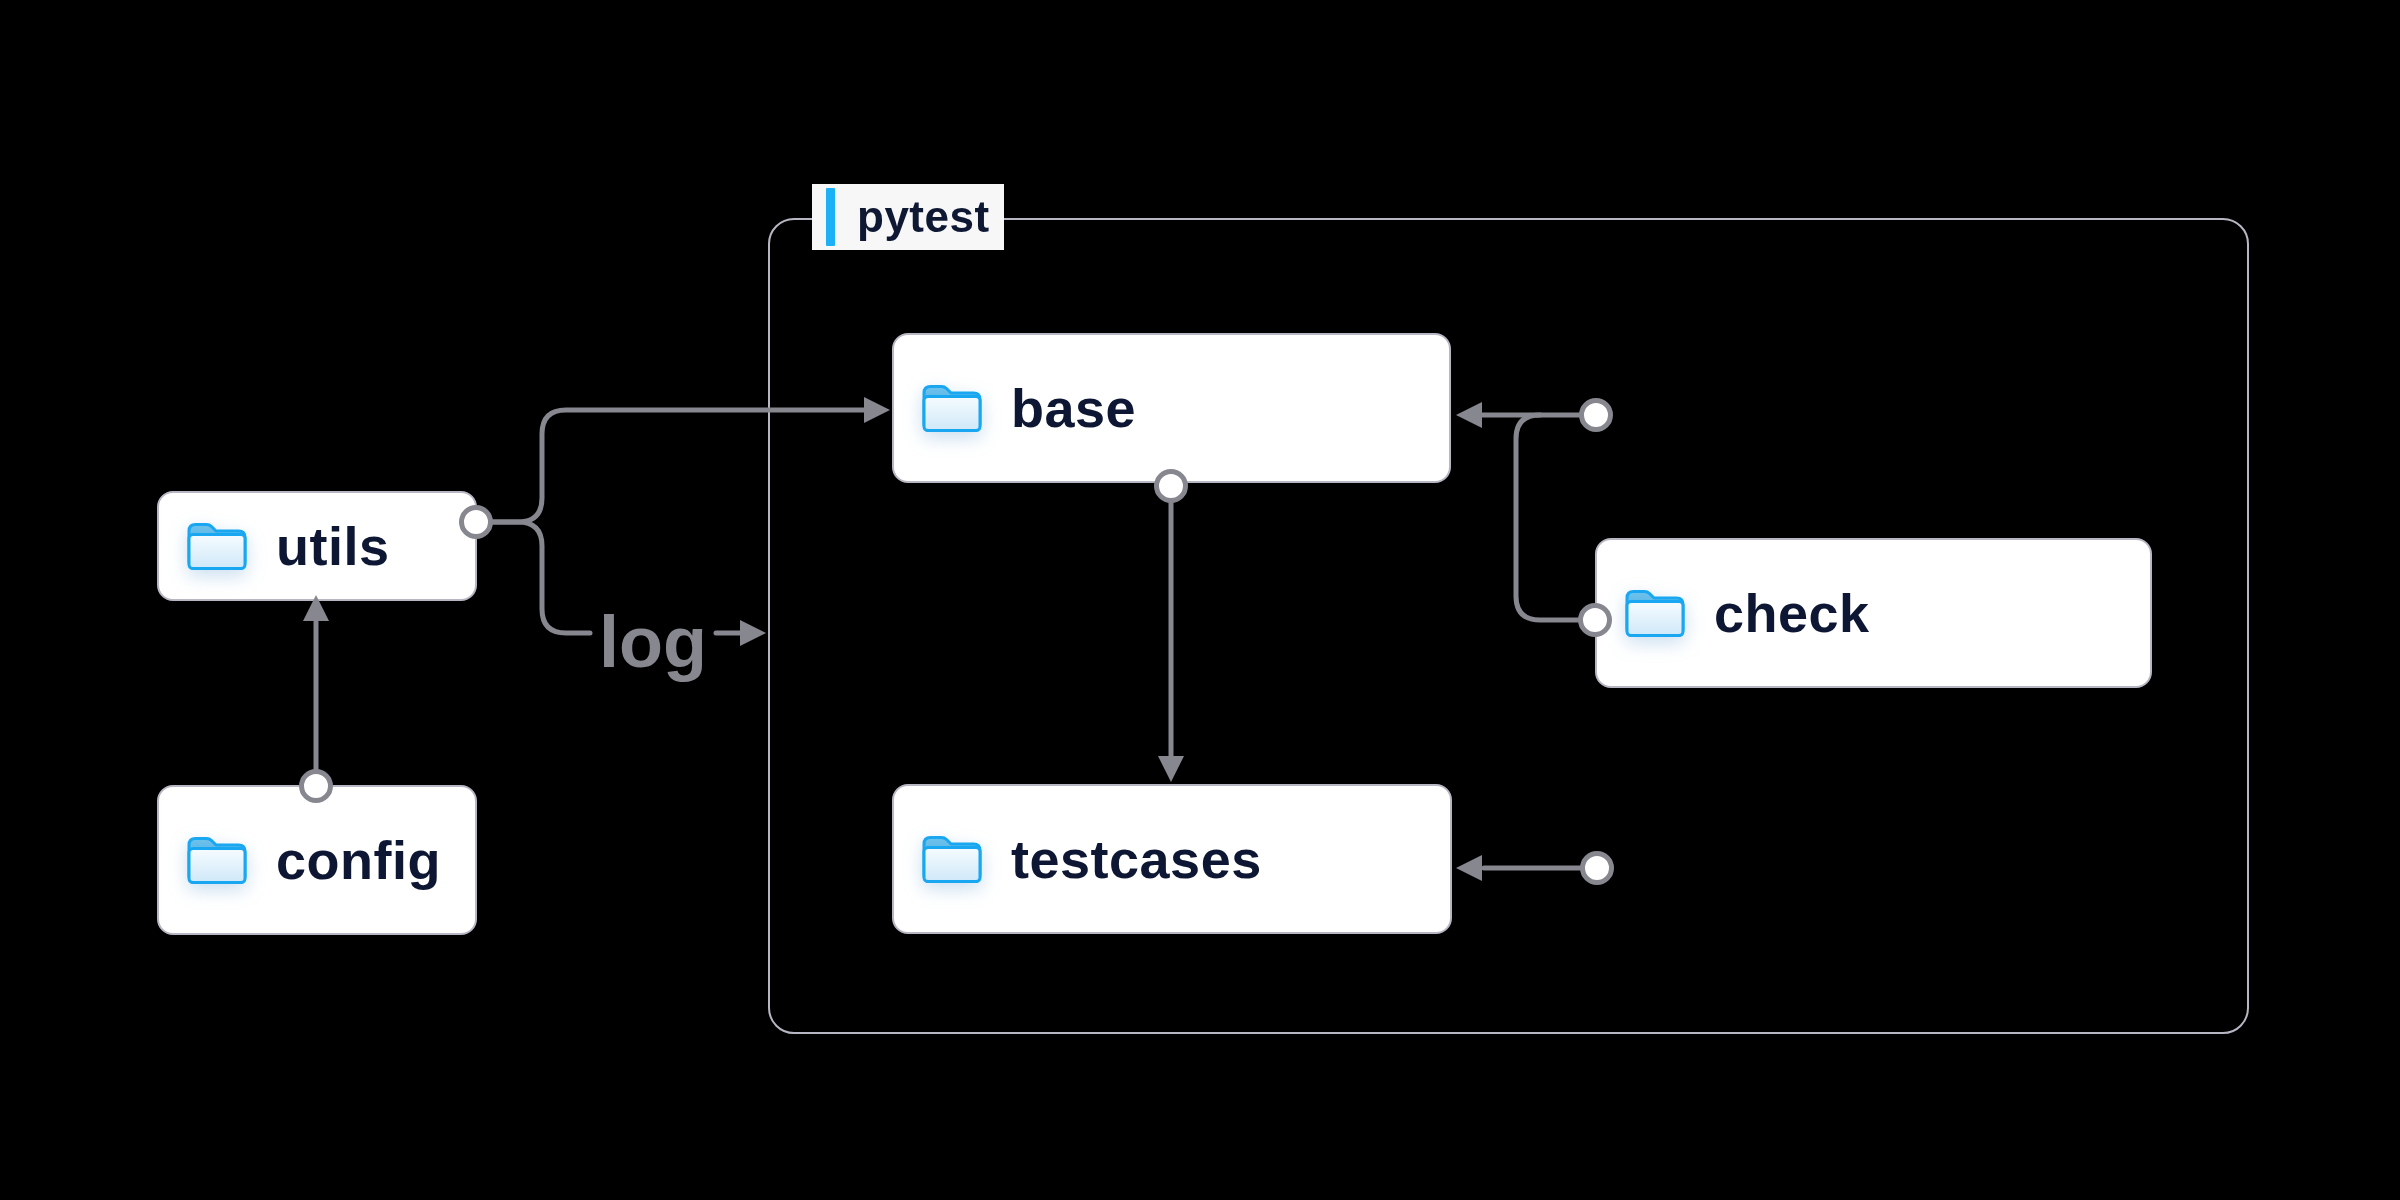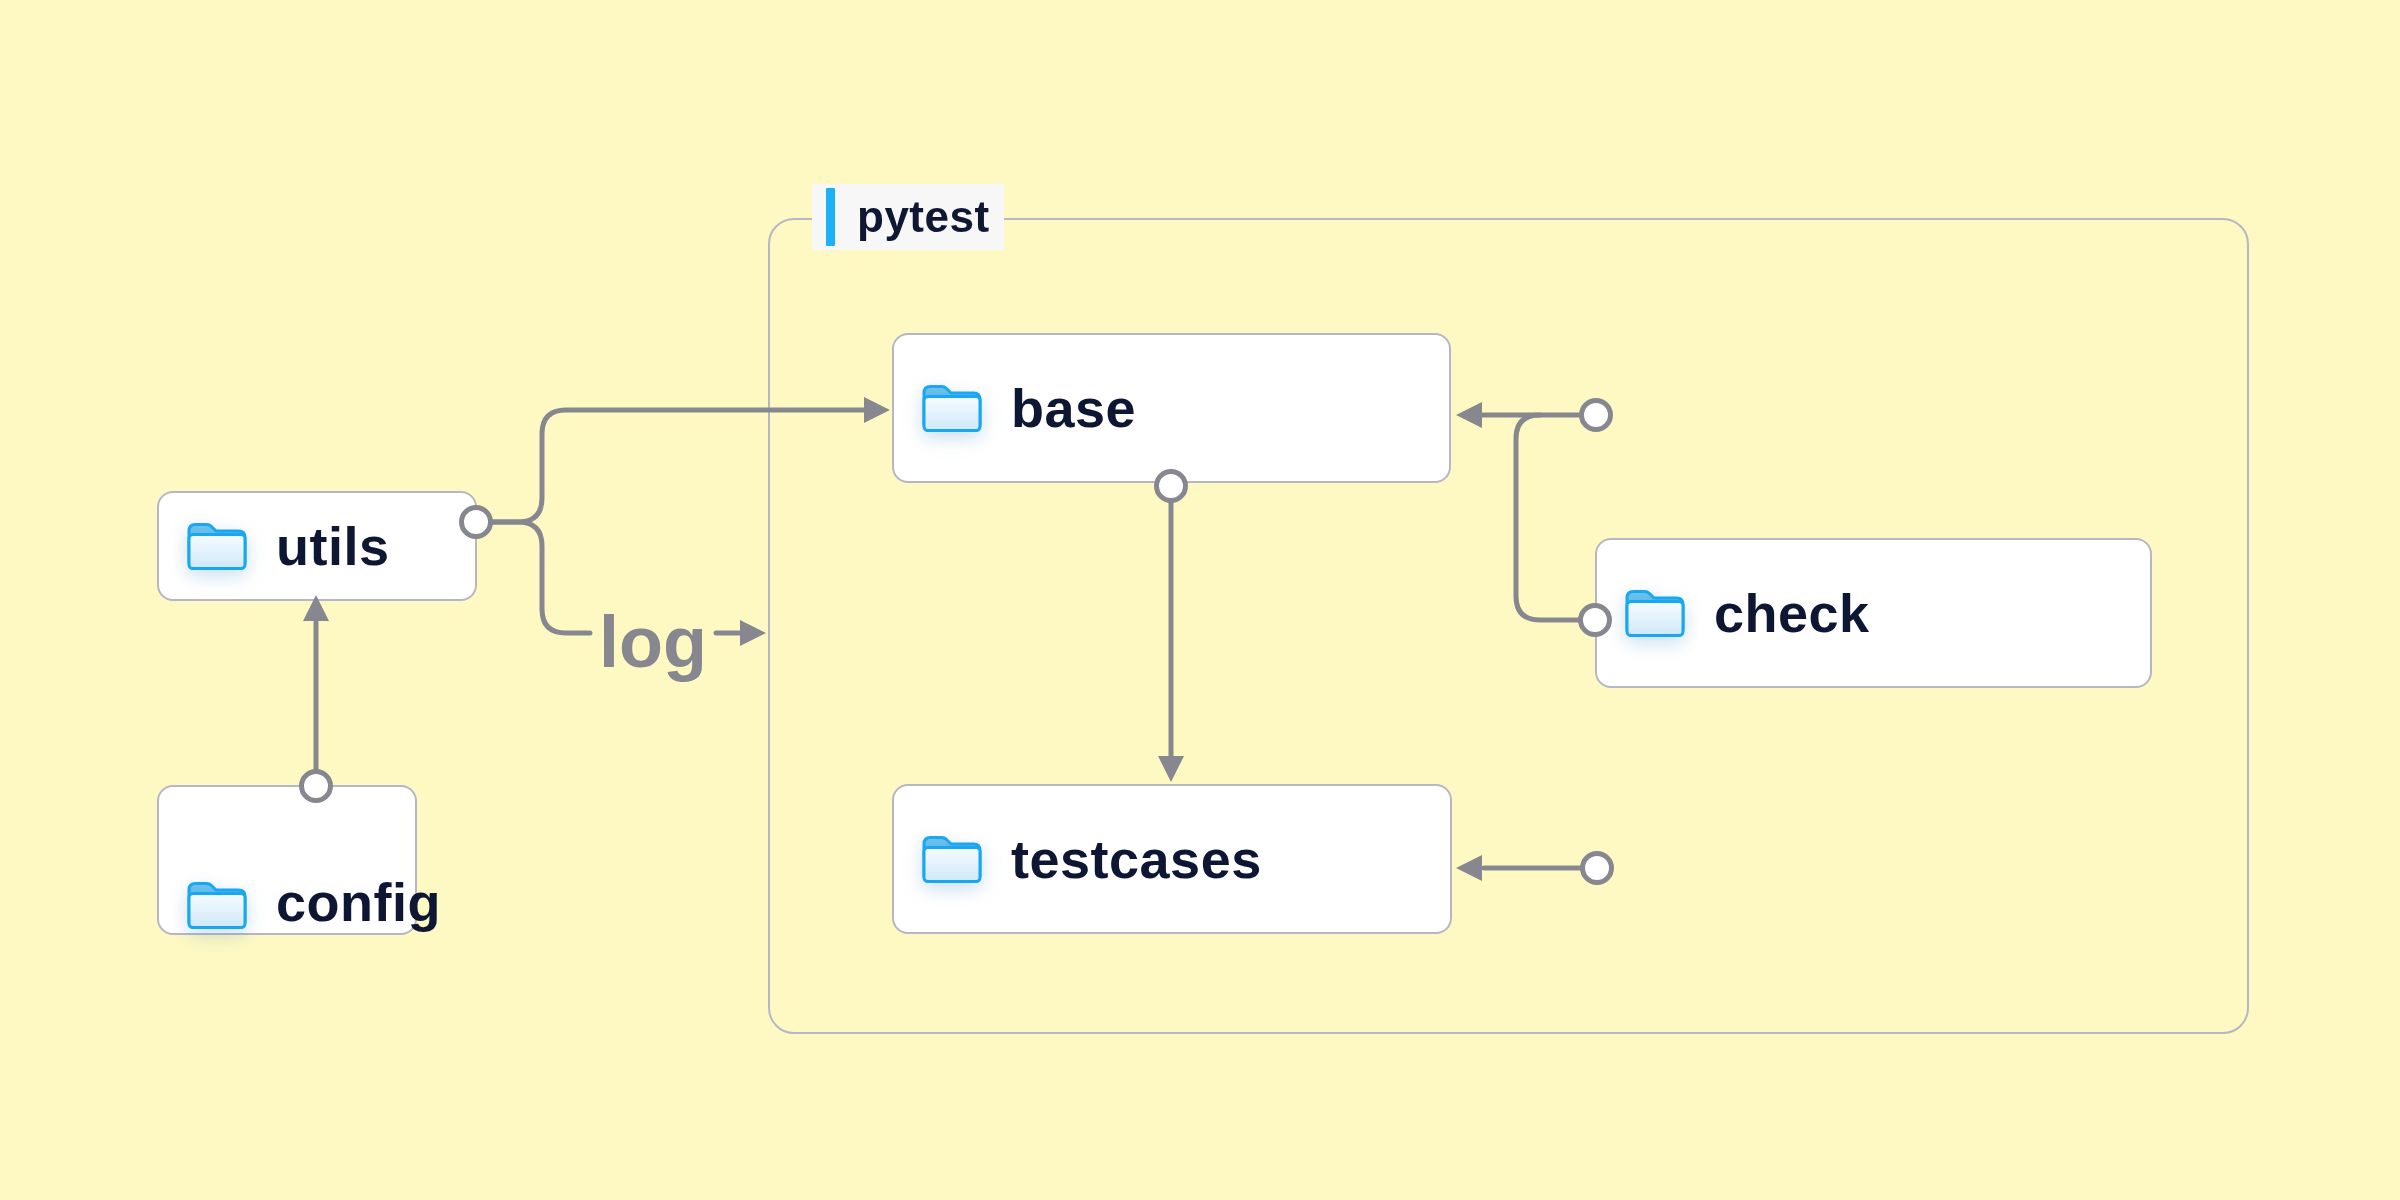--- a/index.html
+++ b/index.html
@@ -1,18 +1,18 @@
 <!DOCTYPE html>
 <html><head>
 <meta charset="utf-8">
 <style>
   html,body{margin:0;padding:0;background:#f7f7f8;}
   #stage{
     position:relative;width:2400px;height:1200px;overflow:hidden;
-    background:#fef9c3;
+    background:#000000;
     font-family:"Liberation Sans","DejaVu Sans",sans-serif;
   }
   
   .group{
     position:absolute;left:768px;top:218px;width:1477px;height:812px;
     border:2px solid #b7b7c3;border-radius:26px;background:transparent;z-index:1;
   }
   .group-label{
     position:absolute;left:812px;top:184px;height:66px;z-index:3;
     display:flex;align-items:center;gap:22px;padding:0 14px;
@@ -31,21 +31,21 @@
   }
   .nlabel{
     font-size:54px;font-weight:700;color:#0d1733;letter-spacing:.5px;
     white-space:nowrap;
   }
   .folder{
     width:64px;height:55px;flex:0 0 auto;
     filter:drop-shadow(0 6px 9px rgba(70,140,200,.28));
   }
   .n-utils    {left:157px; top:443px; width:320px;height:110px;margin-top:48px;}
-  .n-config   {left:157px; top:785px; width:260px;height:150px;align-items:flex-end;}
+  .n-config   {left:157px; top:785px; width:320px;height:150px;}
   .n-base     {left:892px; top:333px; width:559px;height:150px;}
   .n-testcases{left:892px; top:784px; width:560px;height:150px;}
   .n-pymilvus {left:1595px;top:332px; width:557px;height:150px;}
   .n-check    {left:1595px;top:538px; width:557px;height:150px;text-align:center;}
   .n-common   {left:1596px;top:786px; width:557px;height:150px;}
   
   .wires{position:absolute;left:0;top:0;z-index:5;pointer-events:none;}
   
   .edge-label{
     position:absolute;left:599px;top:606px;z-index:6;

